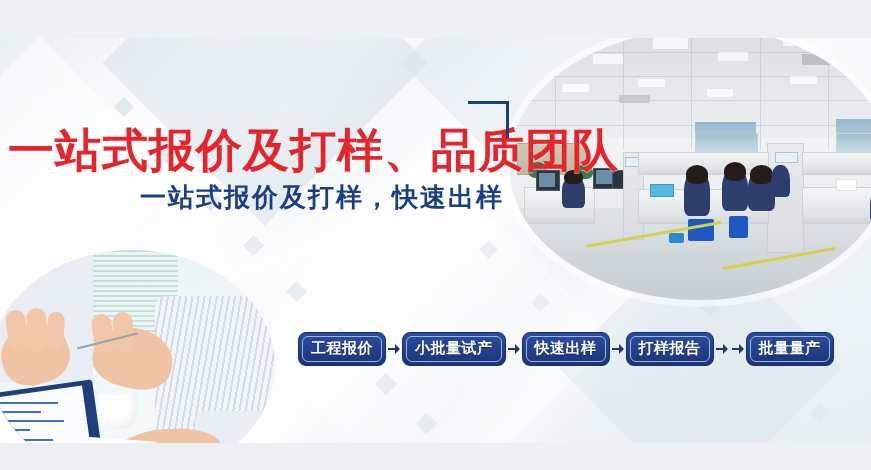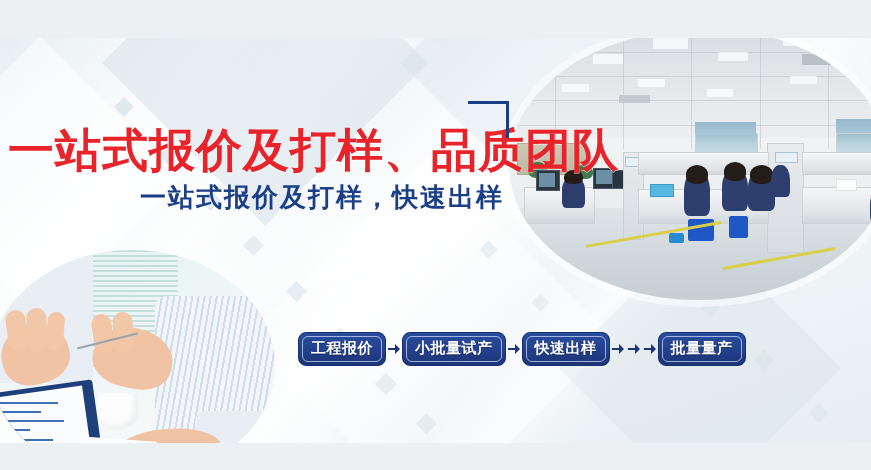--- a/index.html
+++ b/index.html
@@ -344,20 +344,25 @@
       <div class="chip">
         <div class="chip-in">
             <span>快速出样</span>
           </div>
       </div>
       <div class="arrow">
           <i></i>
           <b></b>
         </div>
 
+      <div class="chip">
+        <div class="chip-in">
+            <span>打样报告</span>
+          </div>
+      </div>
       <div class="arrow">
           <i></i>
           <b></b>
         </div>
 
       <div class="arrow">
           <i></i>
           <b></b>
         </div>
 

